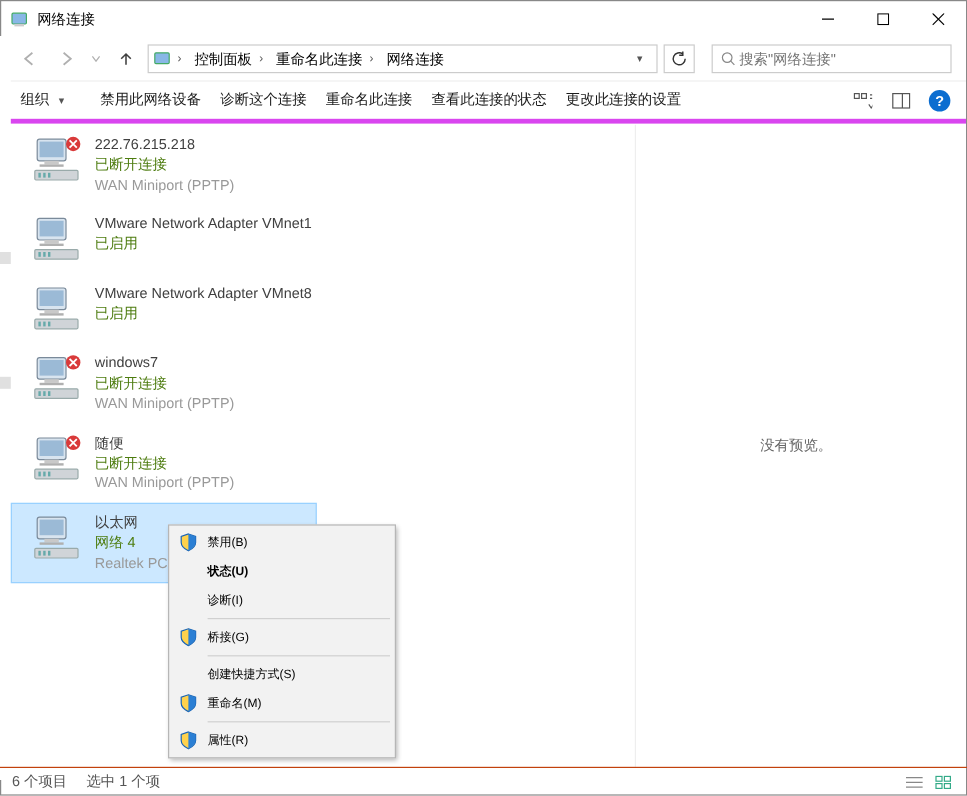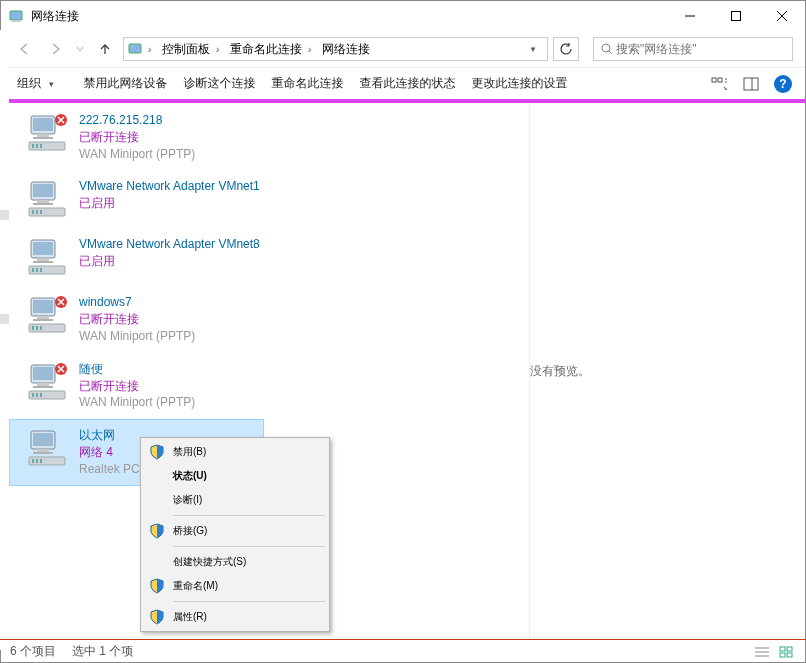--- a/index.html
+++ b/index.html
@@ -26,28 +26,28 @@
 
 .toolbar { height: 36px; border-top: 1px solid #eee; border-bottom: 4px solid #d946ef; display: flex; align-items: center; padding: 0 8px; position: relative; }
 .toolbar .tb-item { padding: 4px 8px; font-size: 12px; display: flex; align-items: center; gap: 4px; color: #1a1a1a; }
 .toolbar .tb-drop::after { content: "▾"; font-size: 9px; margin-left: 4px; color: #555; }
 .toolbar .tb-right { margin-left: auto; display: flex; align-items: center; gap: 4px; }
 .tb-icon-btn { width: 28px; height: 24px; display: flex; align-items: center; justify-content: center; }
 .help-icon { width: 18px; height: 18px; border-radius: 50%; background: #0b6dd0; color: #fff; font-weight: bold; display: flex; align-items: center; justify-content: center; font-size: 12px; }
 
 .content { position: absolute; top: 104px; bottom: 24px; left: 9px; right: 9px; display: flex; }
 .left-pane { width: 520px; position: relative; }
-.right-pane { flex: 1; border-left: 1px solid #eee; display: flex; align-items: center; justify-content: flex-start; color: #666; font-size: 12px; }
+.right-pane { flex: 1; border-left: 1px solid #eee; display: flex; align-items: center; justify-content: center; color: #666; font-size: 12px; }
 
 .conn-item { display: flex; padding: 8px 8px 8px 18px; gap: 10px; align-items: flex-start; }
 .conn-item.selected { background: #cce8ff; outline: 1px solid #99d1ff; outline-offset: -1px; width: 255px; }
 .conn-icon { width: 42px; height: 42px; flex-shrink: 0; position: relative; }
 .conn-text { font-size: 12px; line-height: 1.4; }
-.conn-name { color: #0369a1; }
-.conn-status { color: #a21caf; }
+.conn-name { color: #404040; }
+.conn-status { color: #4d7c0f; }
 .conn-driver { color: #999; }
 
 .ctx-menu { position: absolute; left: 140px; top: 437px; width: 190px; background: #f2f2f2; border: 1px solid #b6b6b6; box-shadow: 2px 2px 4px rgba(0,0,0,0.3); padding: 2px; z-index: 100; }
 .ctx-item { height: 24px; display: flex; align-items: center; padding: 0 10px 0 30px; font-size: 10px; position: relative; }
 .ctx-item.bold { font-weight: bold; }
 .ctx-item.disabled { color: #a0a0a0; }
 .ctx-sep { height: 1px; background: #d0d0d0; margin: 3px 2px 3px 30px; }
 .shield-icon { position: absolute; left: 6px; width: 16px; height: 16px; }
 
 .statusbar { position: absolute; bottom: 0; left: 0; right: 0; height: 24px; border-top: 1px solid #c2410c; display: flex; align-items: center; padding: 0 10px; font-size: 12px; color: #555; }

